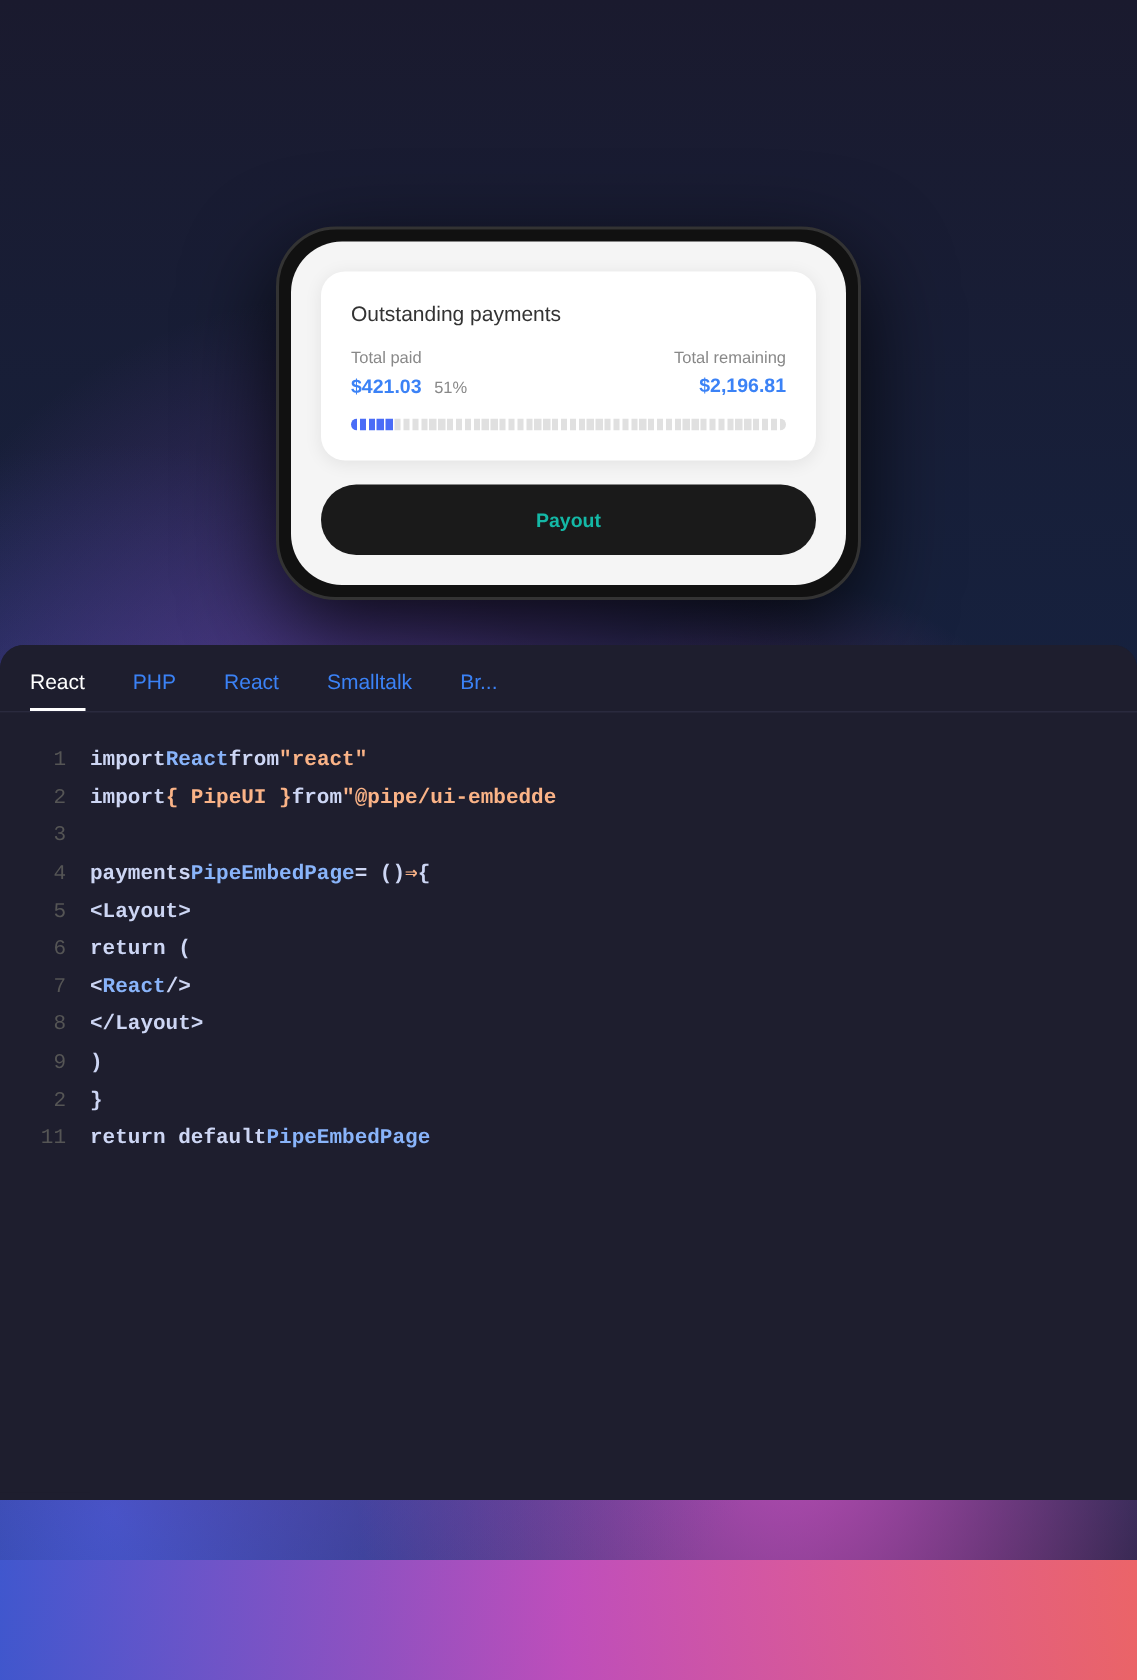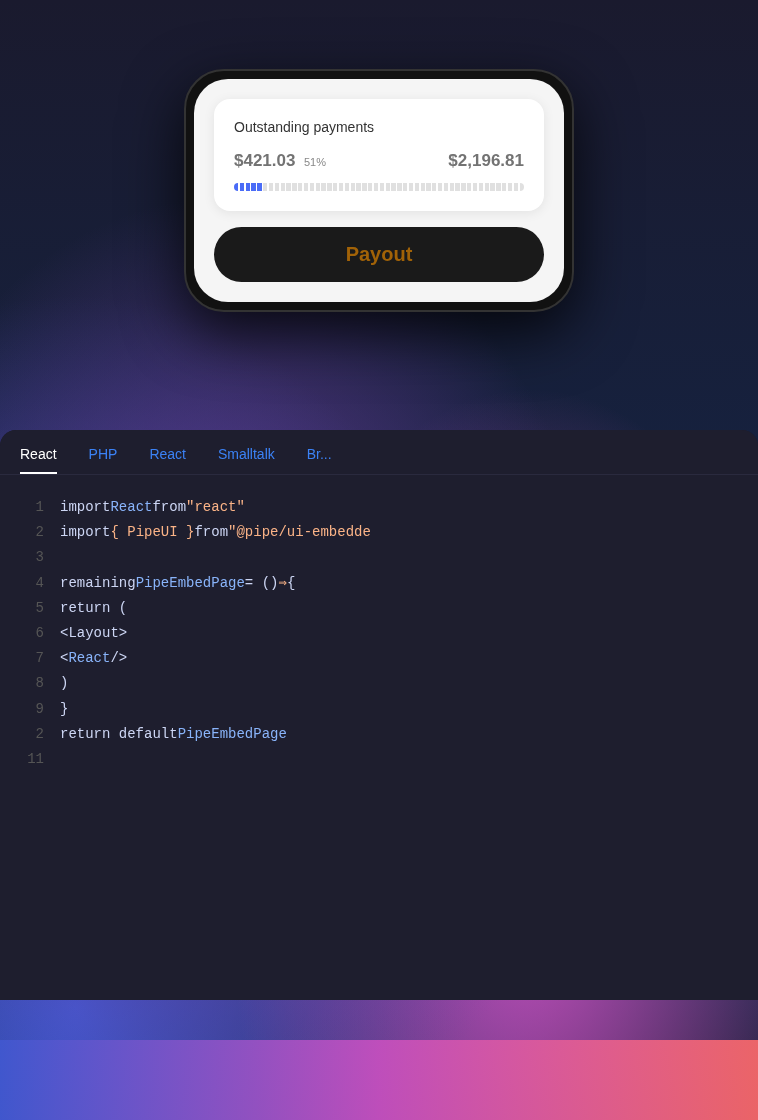--- a/index.html
+++ b/index.html
@@ -25,21 +25,21 @@
 
     
     .phone-area {
       position: absolute;
       top: 0;
       left: 0;
       right: 0;
       height: 400px;
       display: flex;
       justify-content: center;
-      align-items: center;
+      align-items: flex-end;
       padding-top: 0;
     }
 
     .phone-mockup {
       width: 390px;
       background: #111;
       border-radius: 40px;
       border: 2px solid #333;
       overflow: hidden;
       position: relative;
@@ -81,22 +81,22 @@
       color: #888;
     }
 
     .payment-values {
       display: flex;
       justify-content: space-between;
       margin-bottom: 12px;
     }
 
     .payment-value {
-      font-size: 17px;
-      color: #737373;
+      font-size: 13px;
+      color: #3b82f6;
       font-weight: 600;
     }
 
     .percentage-badge {
       font-size: 11px;
       color: #888;
       font-weight: 400;
       margin-left: 4px;
     }
 
@@ -118,25 +118,25 @@
 
     .arrow-icon {
       font-size: 13px;
       color: #555;
     }
 
     
     .payout-button {
       width: 100%;
       background: #1a1a1a;
-      color: #a16207;
+      color: #14b8a6;
       border: none;
       border-radius: 50px;
       padding: 16px;
-      font-size: 20px;
+      font-size: 13px;
       font-weight: 600;
       margin-top: 16px;
       cursor: pointer;
     }
 
     
     .code-editor {
       position: absolute;
       top: 430px;
       left: 0;
@@ -209,20 +209,21 @@
     }
 
     .code-line {
       font-size: 14px;
       line-height: 1.8;
       font-family: 'Courier New', monospace;
       white-space: nowrap;
       display: flex;
       align-items: flex-start;
       gap: 0;
+      font-weight: bold;
     }
 
     .code-line.empty {
       height: 25.2px;
     }
 
     .bottom-bar {
       position: absolute;
       bottom: 0;
       left: 0;
@@ -248,20 +249,24 @@
 
 <div class="phone-area">
   <div class="phone-mockup">
     <div class="phone-inner">
       
       
       <div class="payment-card">
 
         <div class="card-title">Outstanding payments</div>
 
+        <div class="payment-labels">
+          <span class="payment-label">Total paid</span>
+          <span class="payment-label">Total remaining</span>
+        </div>
 
         <div class="payment-values">
           <div>
             <span class="payment-value">$421.03</span>
             <span class="percentage-badge">51%</span>
           </div>
           <span class="payment-value">$2,196.81</span>
         </div>
 
         <div class="progress-bar-visual" id="progress-bar">
@@ -370,38 +375,41 @@
           <span style="color: rgb(250, 179, 135);">"react"</span>
         </div>
         <div class="code-line">
           <span style="color: rgb(205, 214, 244);">import </span>
           <span style="color: rgb(250, 179, 135);">{ PipeUI }</span>
           <span style="color: rgb(205, 214, 244);"> from </span>
           <span style="color: rgb(250, 179, 135);">"@pipe/ui-embedde</span>
         </div>
         <div class="code-line empty"></div>
         <div class="code-line">
-          <span style="color: rgb(205, 214, 244);">remaining </span>
+          <span style="color: rgb(205, 214, 244);">payments </span>
           <span style="color: rgb(137, 180, 250);">PipeEmbedPage</span>
           <span style="color: rgb(205, 214, 244);"> = () </span>
           <span style="color: rgb(250, 179, 135);">⇒</span>
           <span style="color: rgb(205, 214, 244);"> {</span>
         </div>
         <div class="code-line">
+          <span style="color: rgb(205, 214, 244);">        &lt;Layout&gt;</span>
+        </div>
+        <div class="code-line">
           <span style="color: rgb(205, 214, 244);">    return (</span>
-        </div>
-        <div class="code-line">
-          <span style="color: rgb(205, 214, 244);">        &lt;Layout&gt;</span>
         </div>
         <div class="code-line">
           <span style="color: rgb(205, 214, 244);">            &lt;</span>
           <span style="color: rgb(137, 180, 250);">React</span>
           <span style="color: rgb(205, 214, 244);"> /&gt;</span>
         </div>
         <div class="code-line">
+          <span style="color: rgb(205, 214, 244);">        &lt;/Layout&gt;</span>
+        </div>
+        <div class="code-line">
           <span style="color: rgb(205, 214, 244);">    )</span>
         </div>
         <div class="code-line">
           <span style="color: rgb(205, 214, 244);">}</span>
         </div>
         <div class="code-line">
           <span style="color: rgb(205, 214, 244);">return default </span>
           <span style="color: rgb(137, 180, 250);">PipeEmbedPage</span>
         </div>
       </div>

